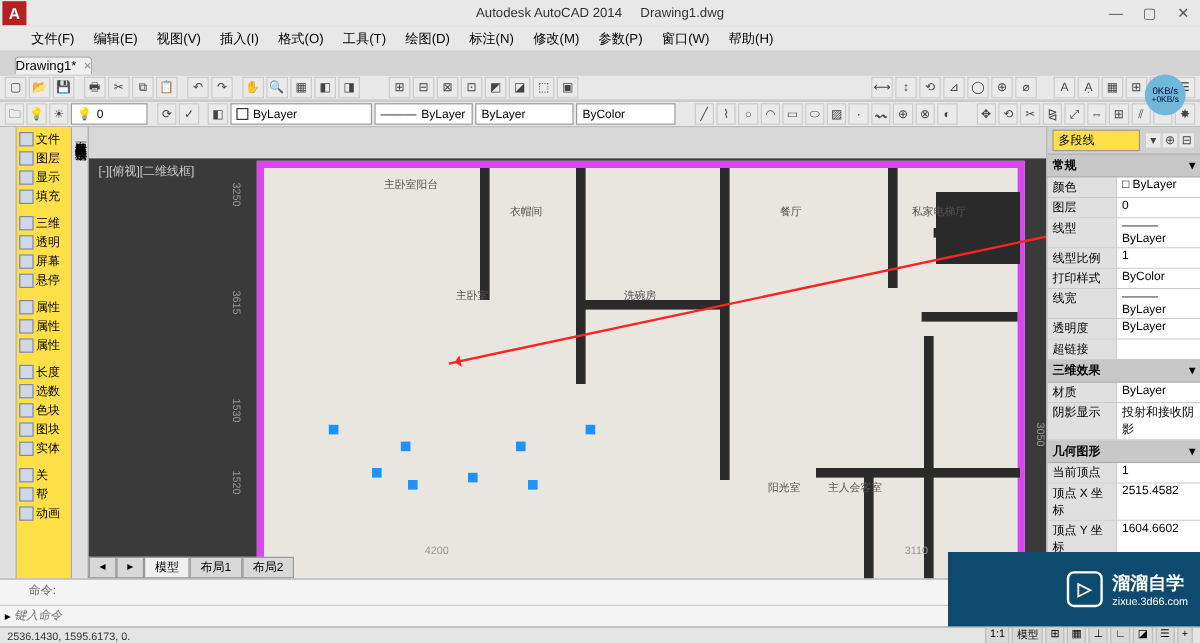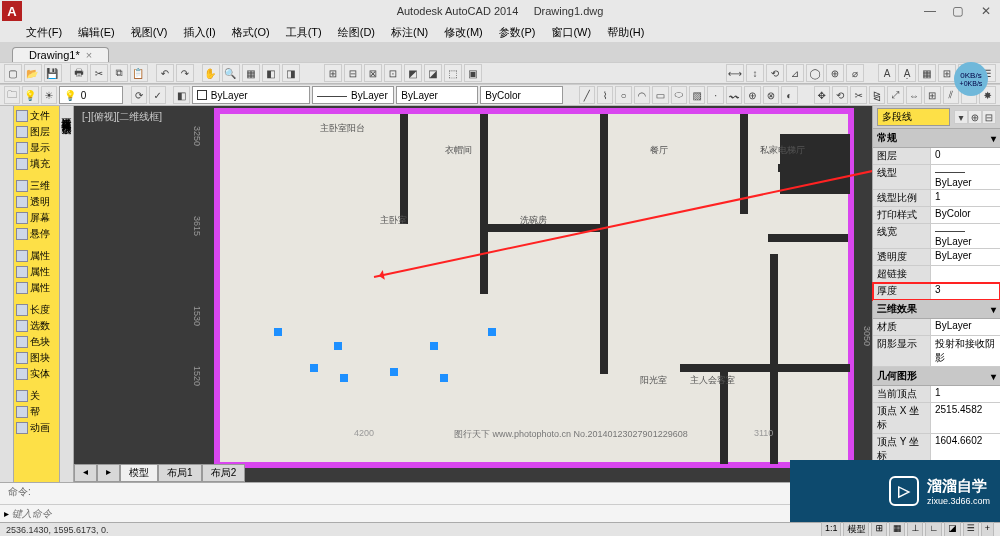--- a/index.html
+++ b/index.html
@@ -5,58 +5,58 @@
 * { margin: 0; padding: 0; box-sizing: border-box; font-family: "Microsoft YaHei", Arial, sans-serif; }
 body { width: 1000px; height: 536px; background: #d8d8d8; overflow: hidden; position: relative; }
 .titlebar { height: 22px; background: #e8e8e8; display: flex; align-items: center; font-size: 11px; color: #333; position: relative; }
 .titlebar .logo { width: 20px; height: 20px; background: #b52020; color: #fff; display: flex; align-items: center; justify-content: center; font-weight: bold; margin-left: 2px; font-size: 13px; }
 .titlebar .title-center { position: absolute; left: 50%; transform: translateX(-50%); text-align: right; }
 .titlebar .win-controls { position: absolute; right: 0; display: flex; }
 .titlebar .win-controls span { width: 28px; height: 20px; display: flex; align-items: center; justify-content: center; cursor: pointer; font-size: 12px; color: #555; }
 .menubar { height: 20px; background: #e8e8e8; display: flex; align-items: center; font-size: 11px; padding-left: 20px; gap: 4px; }
 .menubar span { padding: 2px 6px; cursor: pointer; }
 .doc-tabs { height: 20px; background: #d4d4d4; display: flex; align-items: flex-end; padding-left: 12px; }
-.doc-tab { background: #f0f0f0; border: 1px solid #999; border-bottom: none; padding: 1px 16px; font-size: 11px; border-radius: 4px 4px 0 0; display: flex; align-items: center; gap: 6px; }
+.doc-tab { background: #f0f0f0; border: 1px solid #999; border-bottom: none; padding: 1px 0; font-size: 11px; border-radius: 4px 4px 0 0; display: flex; align-items: center; gap: 6px; }
 .doc-tab .close-x { color: #888; cursor: pointer; }
 .toolbar-row { height: 22px; background: #e8e8e8; border-top: 1px solid #ccc; border-bottom: 1px solid #bbb; display: flex; align-items: center; padding: 0 4px; gap: 2px; font-size: 10px; }
 .tbtn { width: 18px; height: 18px; background: #eaeaea; border: 1px solid #ccc; display: inline-flex; align-items: center; justify-content: center; cursor: pointer; font-size: 10px; color: #444; }
 .tsep { width: 4px; }
 .layer-combo { height: 18px; border: 1px solid #999; background: #fff; display: flex; align-items: center; padding: 0 4px; font-size: 10px; gap: 4px; }
 .layer-combo .swatch { width: 10px; height: 10px; background: #fff; border: 1px solid #333; }
 .layer-combo.w1 { width: 130px; }
 .layer-combo.w2 { width: 90px; }
 .layer-combo.w3 { width: 70px; }
 .main-area { position: absolute; top: 106px; bottom: 34px; left: 0; right: 0; display: flex; }
 .left-palette { width: 14px; background: #e0e0e0; border-right: 1px solid #aaa; }
 .left-panel { width: 46px; background: #fde047; border-right: 1px solid #aaa; display: flex; flex-direction: column; padding-top: 2px; gap: 0px; font-size: 10px; }
 .left-panel .lp-item { display: flex; align-items: center; gap: 2px; padding: 1px 2px; cursor: pointer; }
 .left-panel .lp-item .ico { width: 12px; height: 12px; background: #cfd8e8; border: 1px solid #889; }
 .left-panel2 { width: 14px; background: #e0e0e0; border-right: 1px solid #aaa; writing-mode: vertical-rl; font-size: 10px; padding: 4px 0; }
-.canvas { flex: 1; background: #3a3a3a; position: relative; overflow: hidden; }
+.canvas { flex: 1; background: #3a3a3a; position: relative; overflow: hidden; margin-top: 26px; }
 .canvas .viewport-label { position: absolute; top: 4px; left: 8px; color: #ccc; font-size: 10px; }
 .floorplan { position: absolute; left: 140px; top: 2px; width: 640px; height: 360px; background: #e8e6df; border: 6px solid #d946ef; }
 .floorplan .wall { position: absolute; background: #2a2a2a; }
 .floorplan .room-label { position: absolute; font-size: 9px; color: #555; }
 .floorplan .grip { position: absolute; width: 8px; height: 8px; background: #1e90ff; }
 .dim-text { position: absolute; font-size: 9px; color: #999; }
 .arrow-line { position: absolute; width: 540px; height: 2px; background: #ff2222; transform-origin: left center; }
 .arrow-line::after { content:''; position:absolute; left:0; top:-4px; border: 5px solid transparent; border-right-color:#ff2222; }
 .right-props { width: 128px; background: #e6e6e6; border-left: 1px solid #aaa; display: flex; flex-direction: column; font-size: 10px; position: relative; }
 .prop-title-row { background: #d0d0d0; padding: 2px 4px; border-bottom: 1px solid #aaa; display: flex; align-items: center; justify-content: space-between; }
 .prop-select { background: #fde047; border: 1px solid #999; padding: 1px 4px; flex: 1; margin-right: 4px; }
 .prop-section { background: #c8c8c8; padding: 2px 4px; font-weight: bold; border-bottom: 1px solid #aaa; display: flex; justify-content: space-between; align-items: center; }
 .prop-row { display: flex; border-bottom: 1px solid #ccc; }
 .prop-row .k { width: 58px; padding: 1px 4px; border-right: 1px solid #ccc; background: #e0e0e0; }
 .prop-row .v { flex:1; padding: 1px 4px; background: #fff; }
 .prop-row.highlight { outline: 2px solid #ff2222; outline-offset: -1px; }
 .bottom-tabs { position: absolute; bottom: 54px; left: 74px; display: flex; font-size: 10px; }
 .bottom-tabs span { padding: 1px 8px; background: #d8d8d8; border: 1px solid #999; cursor: pointer; }
 .bottom-tabs span.active { background: #f0f0f0; }
 .cmd-area { position: absolute; bottom: 14px; left: 0; right: 0; height: 40px; background: #f4f4f4; border-top: 1px solid #aaa; font-size: 10px; display: flex; flex-direction: column; }
-.cmd-area .cmd-hist { flex:1; padding: 2px 8px; color: #666; overflow: hidden; }
+.cmd-area .cmd-hist { flex:1; padding: 2px 24px; color: #666; overflow: hidden; }
 .cmd-area .cmd-line { height: 18px; display: flex; align-items: center; padding: 0 4px; border-top: 1px solid #ccc; }
 .status-bar { position: absolute; bottom: 0; left: 0; right: 0; height: 14px; background: #e4e4e4; border-top: 1px solid #aaa; font-size: 9px; display: flex; align-items: center; padding: 0 6px; justify-content: space-between; }
 .status-bar .coords { color: #333; }
 .status-bar .rbtns { display: flex; gap: 2px; }
 .status-bar .rbtns span { padding: 0 3px; background: #d8d8d8; border: 1px solid #bbb; }
 .watermark { position: absolute; right: 0; bottom: 14px; width: 210px; height: 62px; background: #0d4a6e; color: #fff; display: flex; align-items: center; justify-content: flex-end; padding: 0 10px; font-size: 15px; font-weight: bold; gap: 8px; }
 .watermark .play { width: 30px; height: 30px; border: 2px solid #fff; border-radius: 6px; display: flex; align-items: center; justify-content: center; }
 .watermark .sub { font-size: 9px; font-weight: normal; display: block; }
 .speed-badge { position: absolute; top: 62px; right: 12px; width: 34px; height: 34px; border-radius: 50%; background: #70b8da; color: #004; font-size: 8px; display: flex; flex-direction: column; align-items: center; justify-content: center; z-index: 20; }
 </style>
@@ -293,21 +293,21 @@
       <div class="wall" style="left:380px;top:0;width:8px;height:260px"></div>
       <div class="wall" style="left:520px;top:0;width:8px;height:100px"></div>
       <div class="wall" style="left:560px;top:20px;width:70px;height:60px"></div>
       <div class="wall" style="left:460px;top:250px;width:170px;height:8px"></div>
       <div class="wall" style="left:500px;top:250px;width:8px;height:100px"></div>
       <div class="wall" style="right:0;top:50px;width:70px;height:8px"></div>
       <div class="wall" style="right:0;top:120px;width:80px;height:8px"></div>
       <div class="wall" style="right:70px;top:140px;width:8px;height:210px"></div>
 
       <div class="room-label" style="left:100px;top:8px">主卧室阳台</div>
-      <div class="room-label" style="left:225px;top:30px">衣帽间</div>
+      <div class="room-label" style="left:205px;top:30px">衣帽间</div>
       <div class="room-label" style="left:160px;top:100px">主卧室</div>
       <div class="room-label" style="left:300px;top:100px">洗碗房</div>
       <div class="room-label" style="left:430px;top:30px">餐厅</div>
       <div class="room-label" style="left:540px;top:30px">私家电梯厅</div>
       <div class="room-label" style="left:420px;top:260px">阳光室</div>
       <div class="room-label" style="left:470px;top:260px">主人会客室</div>
 
       <div class="grip" style="left:54px;top:214px"></div>
       <div class="grip" style="left:90px;top:250px"></div>
       <div class="grip" style="left:114px;top:228px"></div>
@@ -318,38 +318,41 @@
       <div class="grip" style="left:268px;top:214px"></div>
     </div>
 
     <div class="dim-text" style="left:118px;top:20px;writing-mode:vertical-rl">3250</div>
     <div class="dim-text" style="left:118px;top:110px;writing-mode:vertical-rl">3615</div>
     <div class="dim-text" style="left:118px;top:200px;writing-mode:vertical-rl">1530</div>
     <div class="dim-text" style="left:118px;top:260px;writing-mode:vertical-rl">1520</div>
     <div class="dim-text" style="left:280px;top:322px">4200</div>
     <div class="dim-text" style="left:680px;top:322px">3110</div>
     <div class="dim-text" style="left:788px;top:220px;writing-mode:vertical-rl">3050</div>
-    <div class="dim-text" style="left:380px;top:322px;color:#777">图行天下 www.photophoto.cn  No.20140123027901229608</div>
 
     <div class="arrow-line" style="left:300px;top:170px;transform:rotate(-12deg)"></div>
   </div>
 
   <div class="right-props">
     <div class="prop-title-row">
       <div class="prop-select">多段线</div>
       <span class="tbtn" style="width:14px;height:14px">▾</span>
       <span class="tbtn" style="width:14px;height:14px">⊕</span>
       <span class="tbtn" style="width:14px;height:14px">⊟</span>
     </div>
     <div class="prop-section">
       <span>常规</span>
         <span>▾</span>
     </div>
     <div id="props-general">
         <div class="prop-row">
+          <div class="k">颜色</div>
+          <div class="v">□ ByLayer</div>
+        </div>
+        <div class="prop-row">
           <div class="k">图层</div>
           <div class="v">0</div>
         </div>
         <div class="prop-row">
           <div class="k">线型</div>
           <div class="v">——— ByLayer</div>
         </div>
         <div class="prop-row">
           <div class="k">线型比例</div>
           <div class="v">1</div>
@@ -362,24 +365,20 @@
           <div class="k">线宽</div>
           <div class="v">——— ByLayer</div>
         </div>
         <div class="prop-row">
           <div class="k">透明度</div>
           <div class="v">ByLayer</div>
         </div>
         <div class="prop-row">
           <div class="k">超链接</div>
           <div class="v"></div>
-        </div>
-        <div class="prop-row highlight">
-          <div class="k">厚度</div>
-          <div class="v">3</div>
         </div>
       </div>
     <div class="prop-section">
       <span>三维效果</span>
         <span>▾</span>
     </div>
     <div id="props-3d">
         <div class="prop-row">
           <div class="k">材质</div>
           <div class="v">ByLayer</div>

